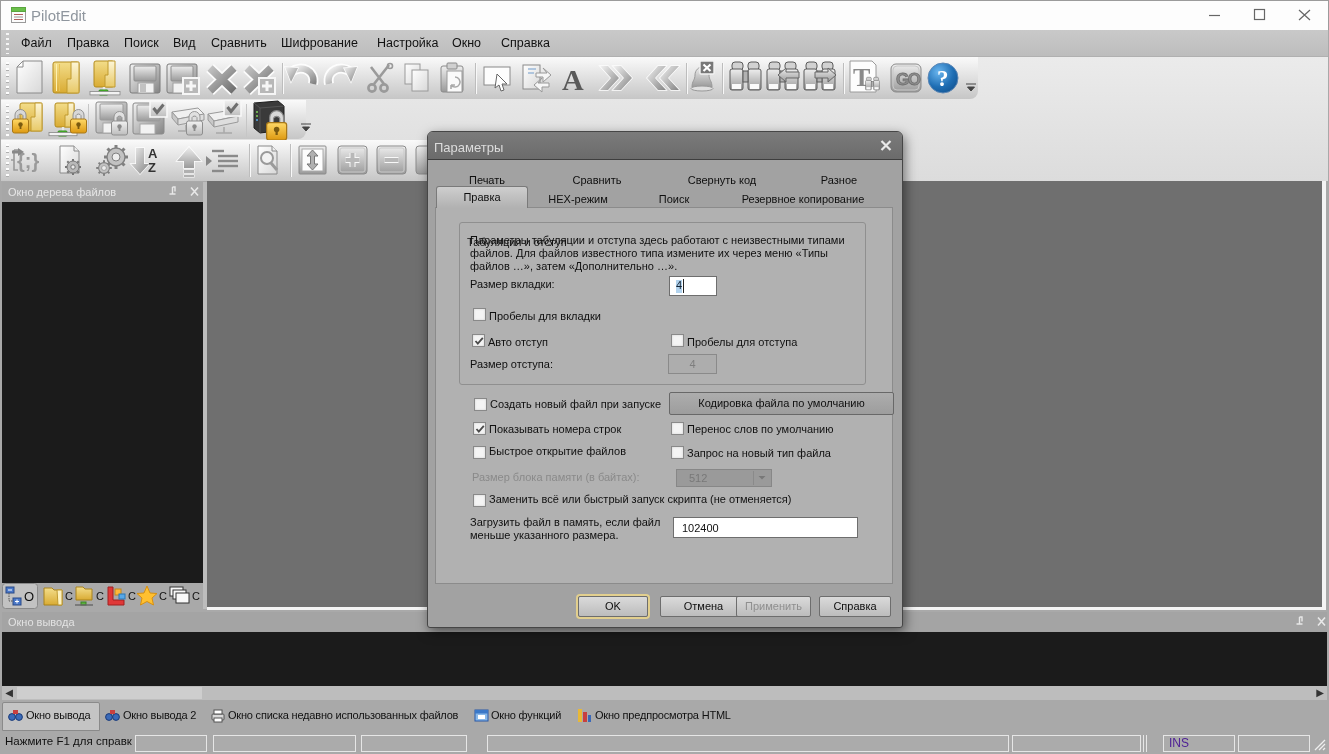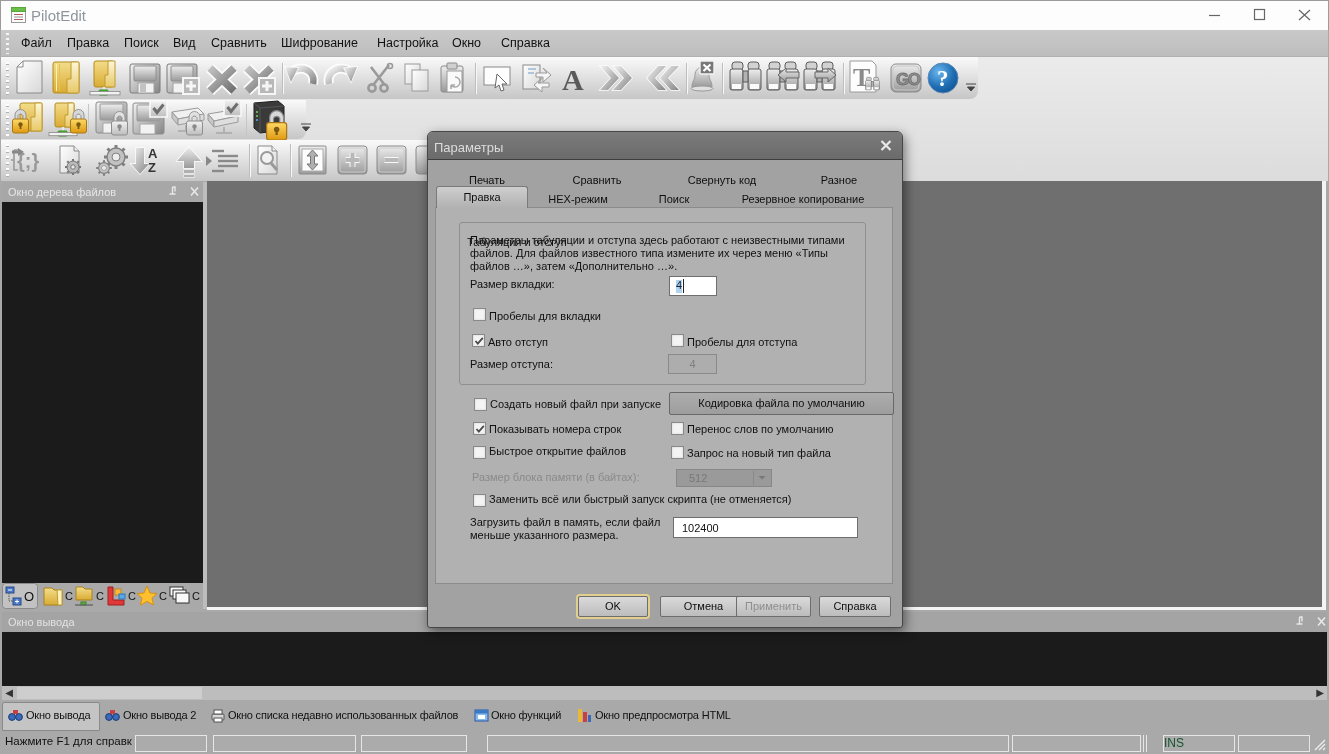--- a/index.html
+++ b/index.html
@@ -461,21 +461,21 @@
 
 <div class="abs" id="statusbar" style="left:1px;top:732px;width:1327px;height:21px;background:#a9a9a9;">
   <span style="position:absolute;left:4px;top:3px;font-size:11.5px;color:#111;">Нажмите F1 для справк</span>
   <div class="seg" style="left:134px;top:3px;width:72px;"></div>
   <div class="seg" style="left:212px;top:3px;width:143px;"></div>
   <div class="seg" style="left:360px;top:3px;width:106px;"></div>
   <div class="seg" style="left:486px;top:3px;width:522px;"></div>
   <div class="seg" style="left:1011px;top:3px;width:129px;"></div>
     <div style="position:absolute;left:1142px;top:3px;width:1px;height:17px;background:#e6e6e6;"></div>
     <div style="position:absolute;left:1145px;top:3px;width:1px;height:17px;background:#e6e6e6;"></div>
-  <div class="seg" style="left:1162px;top:3px;width:72px;font-size:12px;color:#14532d;line-height:14px;">INS</div>
+  <div class="seg" style="left:1162px;top:3px;width:72px;font-size:12px;color:#4c1d95;padding-left:5px;line-height:14px;">INS</div>
   <div class="seg" style="left:1237px;top:3px;width:72px;"></div>
   <svg style="position:absolute;left:1313px;top:7px;" width="12" height="12" viewBox="0 0 12 12">
   <path d="M11 1 L1 11 M11 5 L5 11 M11 9 L9 11" stroke="#efefef" stroke-width="1.3"></path>
   </svg>
 </div>
 
 <div class="abs" id="dlg" style="left:427px;top:131px;width:476px;height:497px;background:#a2a2a2;border:1px solid #464646;border-radius:6px 6px 3px 3px;box-shadow:2px 4px 12px rgba(0,0,0,0.5);"></div>
 <div class="abs" style="left:428px;top:132px;width:474px;height:28px;background:linear-gradient(#7b7b7b,#6b6b6b);border-radius:5px 5px 0 0;border-bottom:1px solid #3e3e3e;"></div>
 <div class="abs" style="left:434px;top:140px;font-size:13px;color:#dcdcdc;">Параметры</div>
 <svg class="abs" style="left:880px;top:140px;" width="12" height="11" viewBox="0 0 12 11">

